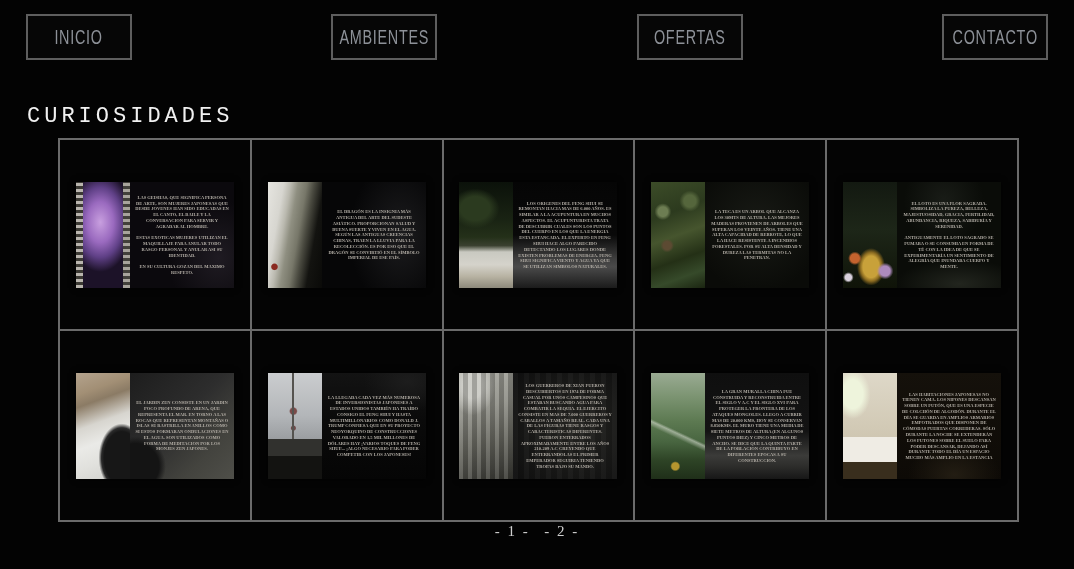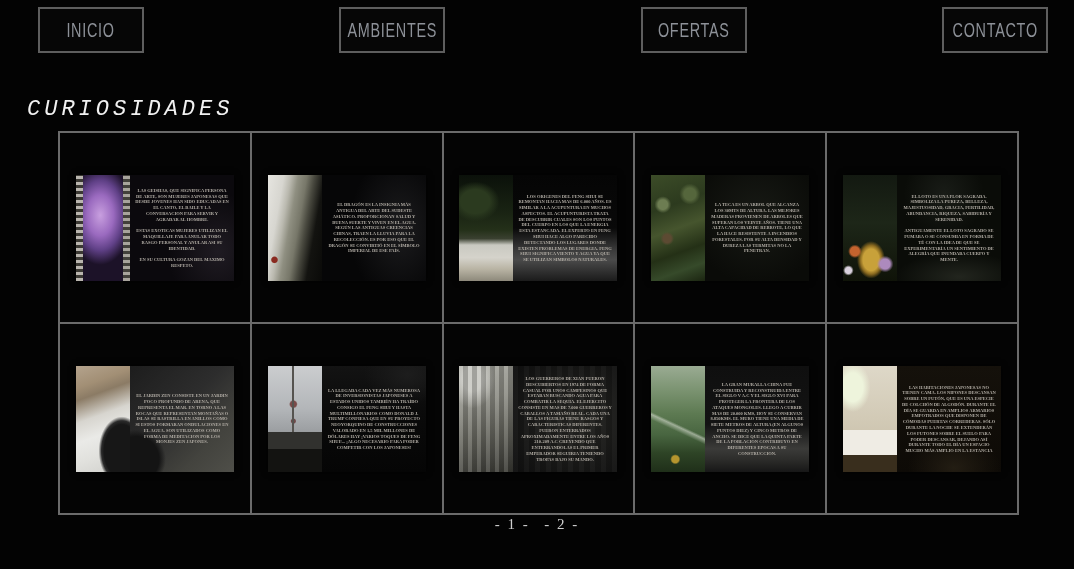--- a/index.html
+++ b/index.html
@@ -1,31 +1,31 @@
 <!DOCTYPE html>
 <html><head>
 <meta charset="utf-8">
 <style>
   * { margin:0; padding:0; box-sizing:border-box; }
   html,body { width:1074px; height:569px; background:#030303; overflow:hidden;
               font-family:"Liberation Sans", sans-serif; }
 
   
-  .nav { display:flex; justify-content:space-between; padding:7px 26px 0 26px;margin-left:12px; }
+  .nav { display:flex; justify-content:space-between; padding:14px 26px 0 26px; }
   .navbtn { display:flex; align-items:center; justify-content:center;
             width:106px; height:46px; border:2px solid #5e5e5e; background:#060606;
             color:#8d9198; text-decoration:none; cursor:pointer; }
   .navbtn .cond { display:inline-block; transform:scaleX(.72); transform-origin:center;
                   font-size:20px; letter-spacing:1px; white-space:nowrap;
                   font-family:"Liberation Sans", sans-serif; }
 
   
   .heading { margin:44px 0 9px 27px; color:#f1f1f1; font-size:22px;
              letter-spacing:4px; font-family:"Liberation Mono", monospace;
-             font-weight:400;font-style:italic; }
+             font-weight:400; }
 
   
   .grid { width:961px; margin-left:58px; border:2px solid #6b6b6b; background:#6b6b6b;
           display:grid; grid-template-columns:repeat(5,1fr); grid-auto-rows:189px; gap:2px; }
   .cell { background:#040404; display:flex; align-items:center; justify-content:center; }
 
   .card { width:158px; height:106px; display:flex; box-shadow:0 0 6px rgba(0,0,0,.9); }
   .photo { width:54px; height:100%; flex:none; }
   .ctext { flex:1; position:relative; overflow:hidden; }
   .scale { position:absolute; left:0; top:0; width:200%; height:200%;

